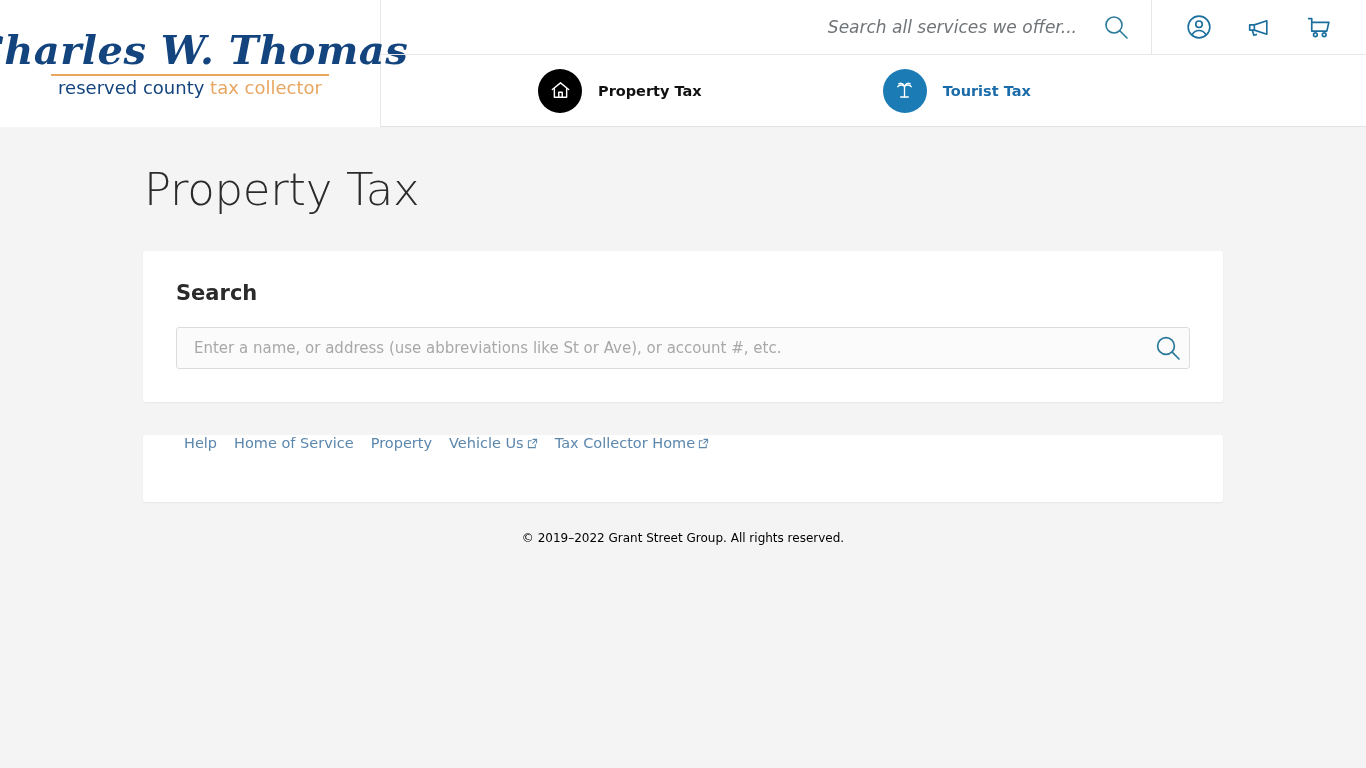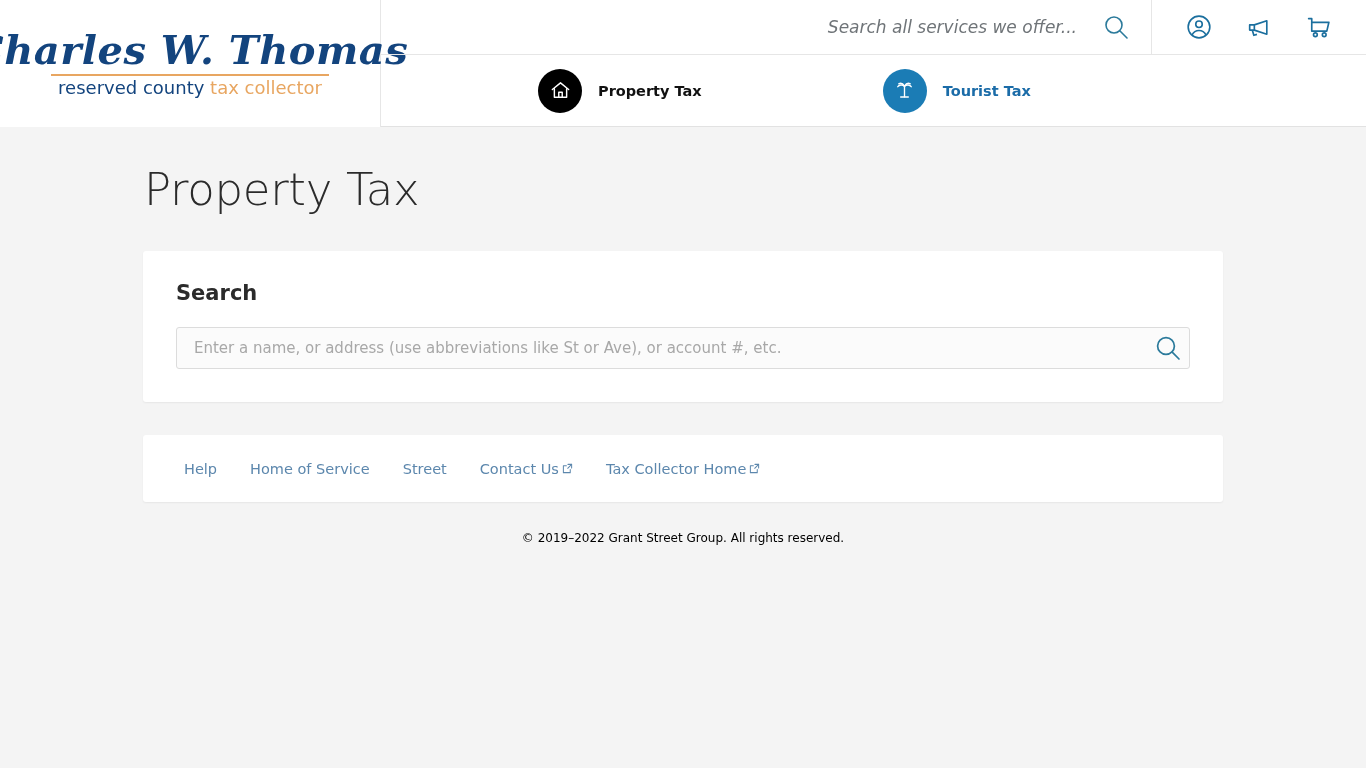--- a/index.html
+++ b/index.html
@@ -180,23 +180,22 @@
     transform: translateY(-50%);
     background: none; border: none;
     padding: 0; cursor: pointer;
     line-height: 0;
   }
 
   .links-card {
     margin-top: 33px;
     height: 67px;
     display: flex;
-    align-items: center;
+    align-items: flex-start;
     padding-left: 41px;
-    gap: 16px;
   }
   .flink {
     font-size: 14.5px;
     color: #5c87ad;
     font-family: "DejaVu Sans", sans-serif;
     text-decoration: none;
     margin-right: 17px;
     display: inline-flex;
     align-items: center;
     white-space: nowrap;
@@ -315,24 +314,24 @@
     </div>
 
     <div class="card links-card">
       <a class="flink" href="#">
         <span>Help</span>
       </a>
       <a class="flink" href="#">
         <span>Home of Service</span>
       </a>
       <a class="flink" href="#">
-        <span>Street</span>
-      </a>
-      <a class="flink" href="#">
-        <span>Contact Us</span>
+        <span>Property</span>
+      </a>
+      <a class="flink" href="#">
+        <span>Vehicle Us</span>
         <span class="ext">
           <svg width="11" height="11" viewBox="0 0 12 12" fill="none" stroke="#5c87ad" stroke-width="1.1" stroke-linecap="round" stroke-linejoin="round">
             <path d="M6.5 1.5 L10.5 1.5 L10.5 5.5"></path>
             <path d="M10.5 1.5 L6.2 5.8"></path>
             <path d="M9 7.2 L9 10.5 L1.5 10.5 L1.5 3 L4.8 3"></path>
           </svg>
         </span>
       </a>
       <a class="flink" href="#">
         <span>Tax Collector Home</span>

